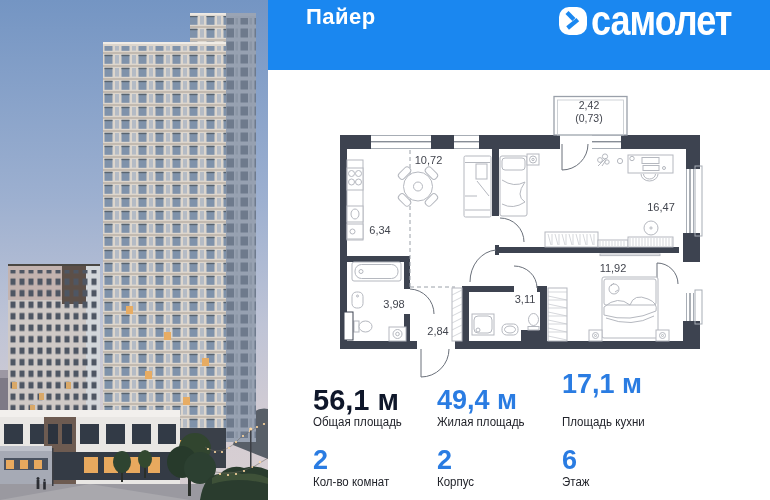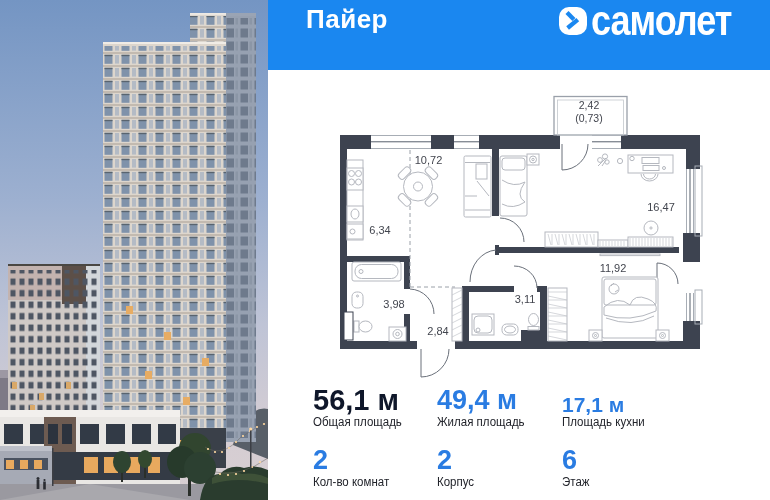--- a/index.html
+++ b/index.html
@@ -166,21 +166,21 @@
       <rect x="36.6" y="480" width="2.8" height="9"></rect>
     <circle cx="44.5" cy="480" r="1.1"></circle>
       <rect x="43.2" y="481.5" width="2.6" height="8"></rect>
   </g>
 </svg>
 
 <div class="abs" style="left:268px;top:0;width:502px;height:500px;background:#ffffff"></div>
 
 <div class="abs" style="left:268px;top:0;width:502px;height:70px;background:#1a87f0"></div>
 
-<div class="abs" style="left:306px;top:4px;color:#ffffff;font-size:26px;font-weight:600;letter-spacing:0.5px;">Пайер</div>
+<div class="abs" style="left:306px;top:4px;color:#ffffff;font-size:22px;font-weight:600;letter-spacing:0.5px;">Пайер</div>
 
 <div class="abs" style="left:559px;top:7px;width:28px;height:28px;background:#ffffff;border-radius:10px;"></div>
 <svg class="abs" style="left:559px;top:7px" width="28" height="28" viewBox="0 0 28 28">
   <g stroke="#1a87f0" stroke-width="4.3" fill="none">
     <path d="M8 5.4 L14.9 12.4"></path>
     <path d="M8.6 21 L18.8 12.7"></path>
   </g>
 </svg>
 
 <div class="abs" style="left:591px;top:-5px;color:#ffffff;font-size:36px;font-weight:700;letter-spacing:-1px;transform:scaleY(1.2);transform-origin:top left;">самолет</div>
@@ -410,21 +410,21 @@
     <text x="525" y="303" text-anchor="middle">3,11</text>
 
     <text x="613" y="272" text-anchor="middle">11,92</text>
   </g>
 </svg>
 
 <div class="abs" style="left:313px;top:387px;font-size:29px;font-weight:700;color:#0f172a;line-height:27px;">56,1 м</div>
 <div class="abs" style="left:313px;top:415px;font-size:12.5px;color:#22242b;transform:scaleX(.92);transform-origin:left top;">Общая площадь</div>
 <div class="abs" style="left:437px;top:387px;font-size:27px;font-weight:700;color:#2a7ce2;line-height:27px;">49,4 м</div>
 <div class="abs" style="left:437px;top:415px;font-size:12.5px;color:#22242b;transform:scaleX(.92);transform-origin:left top;">Жилая площадь</div>
-<div class="abs" style="left:562px;top:391px;font-size:21px;font-weight:700;color:#2a7ce2;line-height:27px;text-align:right;">17,1 м</div>
+<div class="abs" style="left:562px;top:371px;font-size:27px;font-weight:700;color:#2a7ce2;line-height:27px;text-align:right;">17,1 м</div>
 <div class="abs" style="left:562px;top:415px;font-size:12.5px;color:#22242b;transform:scaleX(.92);transform-origin:left top;">Площадь кухни</div>
 
 <div class="abs" style="left:313px;top:447px;font-size:27px;font-weight:700;color:#2a7ce2;line-height:27px;">2</div>
 <div class="abs" style="left:313px;top:475px;font-size:12.5px;color:#22242b;transform:scaleX(.92);transform-origin:left top;">Кол-во комнат</div>
 <div class="abs" style="left:437px;top:447px;font-size:27px;font-weight:700;color:#2a7ce2;line-height:27px;">2</div>
 <div class="abs" style="left:437px;top:475px;font-size:12.5px;color:#22242b;transform:scaleX(.92);transform-origin:left top;">Корпус</div>
 <div class="abs" style="left:562px;top:447px;font-size:27px;font-weight:700;color:#2a7ce2;line-height:27px;">6</div>
 <div class="abs" style="left:562px;top:475px;font-size:12.5px;color:#22242b;transform:scaleX(.92);transform-origin:left top;">Этаж</div>
 
 </body></html>

